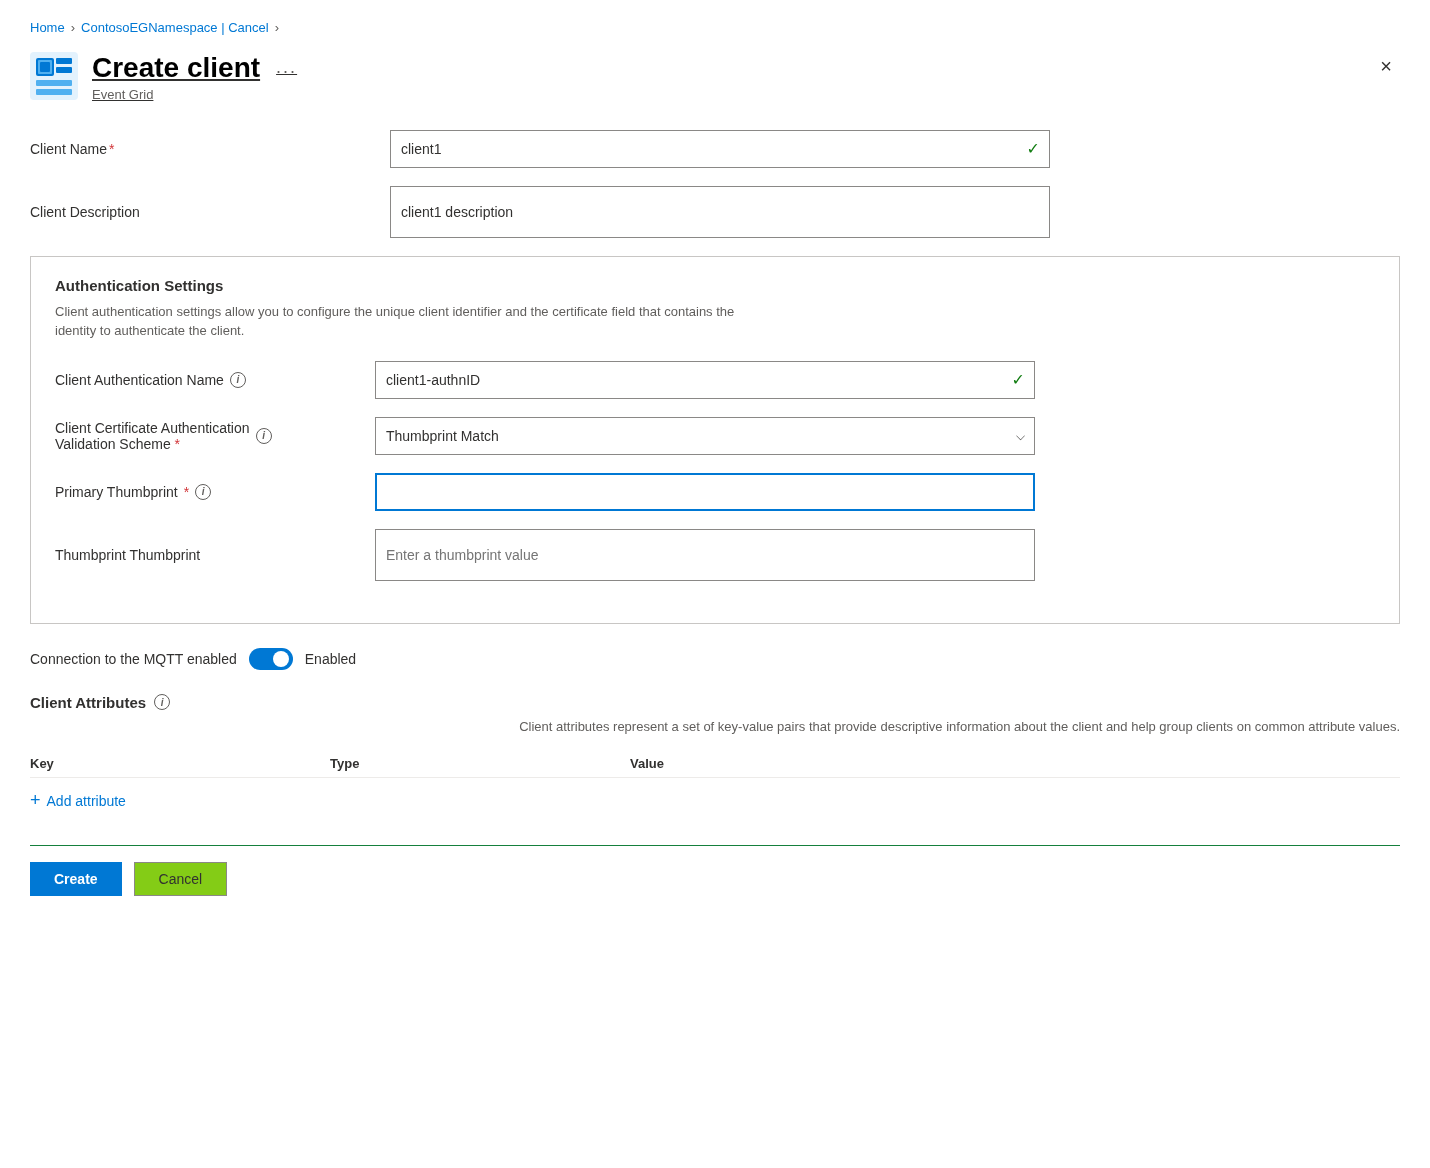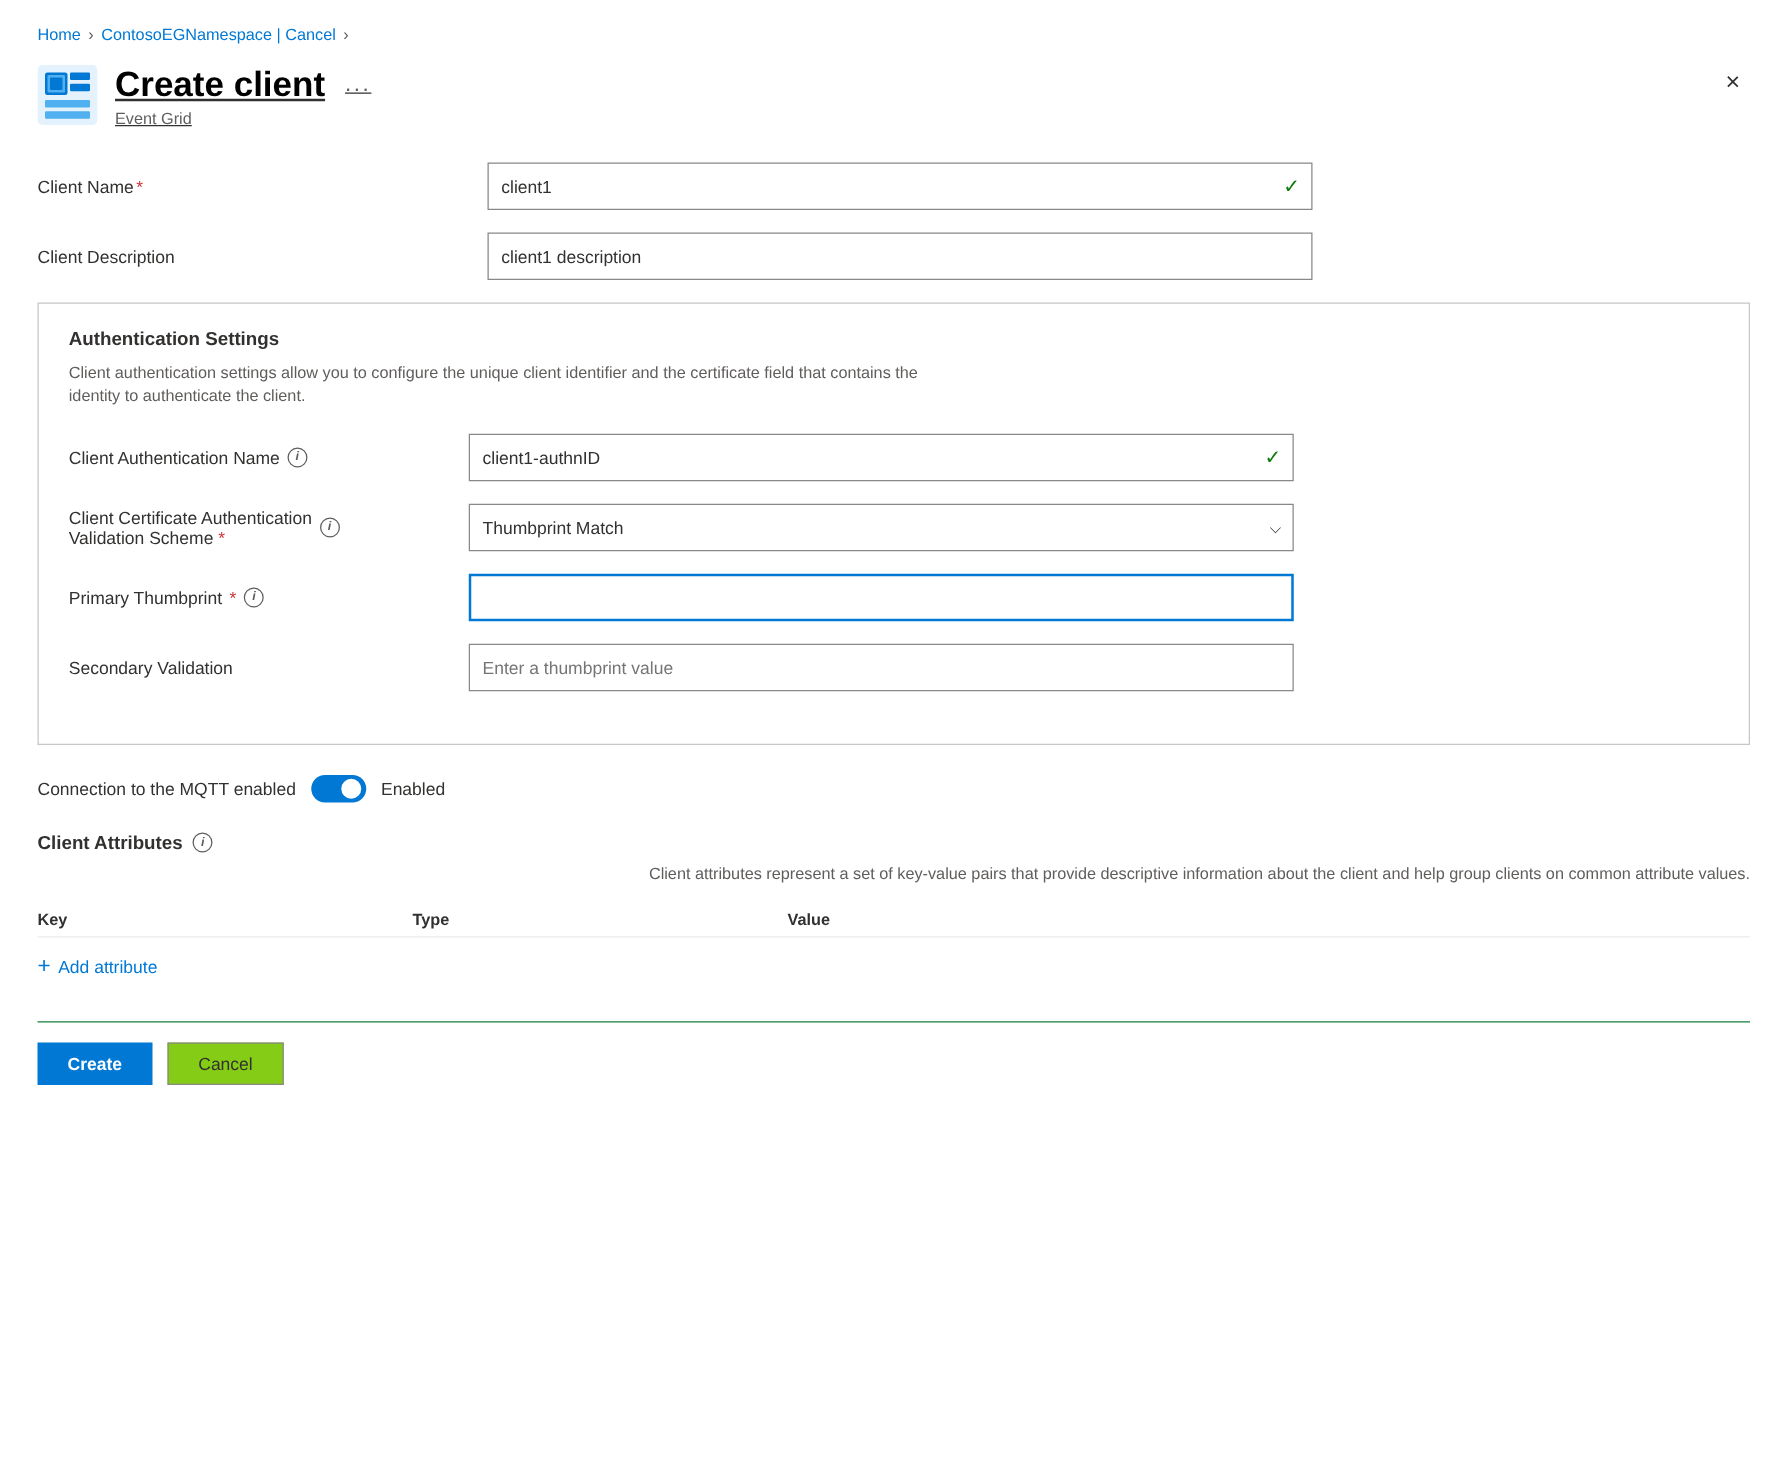--- a/index.html
+++ b/index.html
@@ -115,21 +115,21 @@
     }
     .check-icon {
       position: absolute;
       right: 10px;
       color: #107c10;
       font-size: 16px;
       pointer-events: none;
     }
     .plain-input {
       width: 100%;
-      height: 38px;
+      height: 52px;
       border: 1px solid #8a8886;
       padding: 0 10px;
       font-size: 14px;
       color: #323130;
       background: #fff;
       outline: none;
     }
     .focused-input {
       width: 100%;
       height: 38px;
@@ -445,21 +445,21 @@
       <span>Primary Thumbprint</span>
       <span class="required">*</span>
       <span class="info-icon">i</span>
     </div>
     <div class="auth-form-field">
       <input type="text" class="focused-input" value="" style="">
     </div>
   </div>
 
   <div class="auth-form-row">
-    <div class="auth-form-label">Secondary Validation</div>
+    <div class="auth-form-label">Thumbprint Thumbprint</div>
     <div class="auth-form-field">
       <input type="text" class="plain-input" placeholder="Enter a thumbprint value" style="">
     </div>
   </div>
 </div>
 
 <div class="toggle-row">
   <span class="toggle-label">Connection to the MQTT enabled</span>
   <label class="toggle-switch">
 

